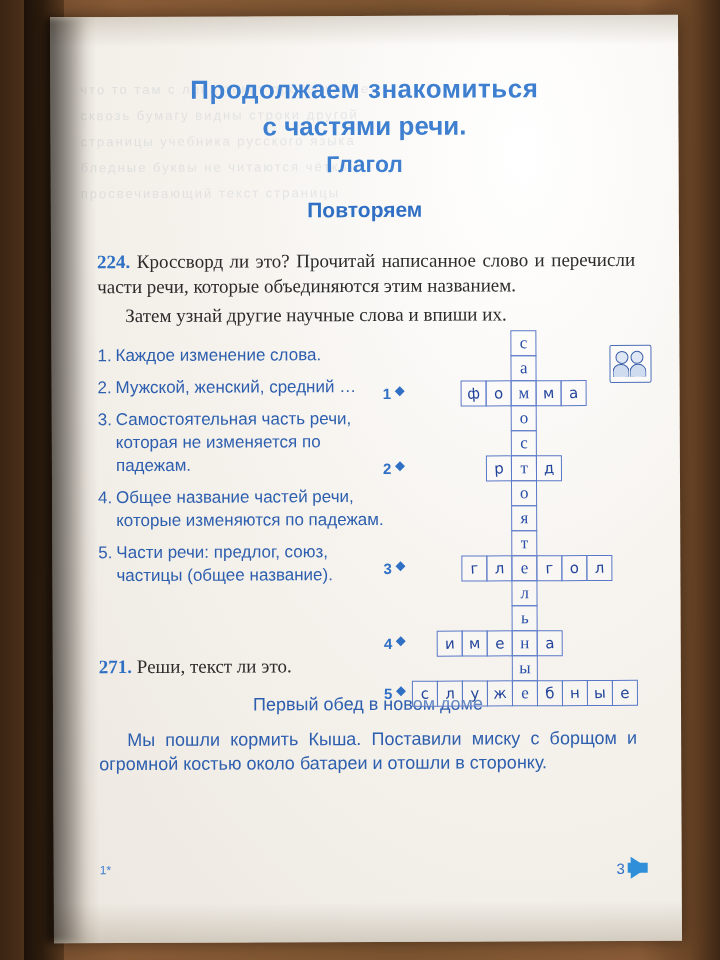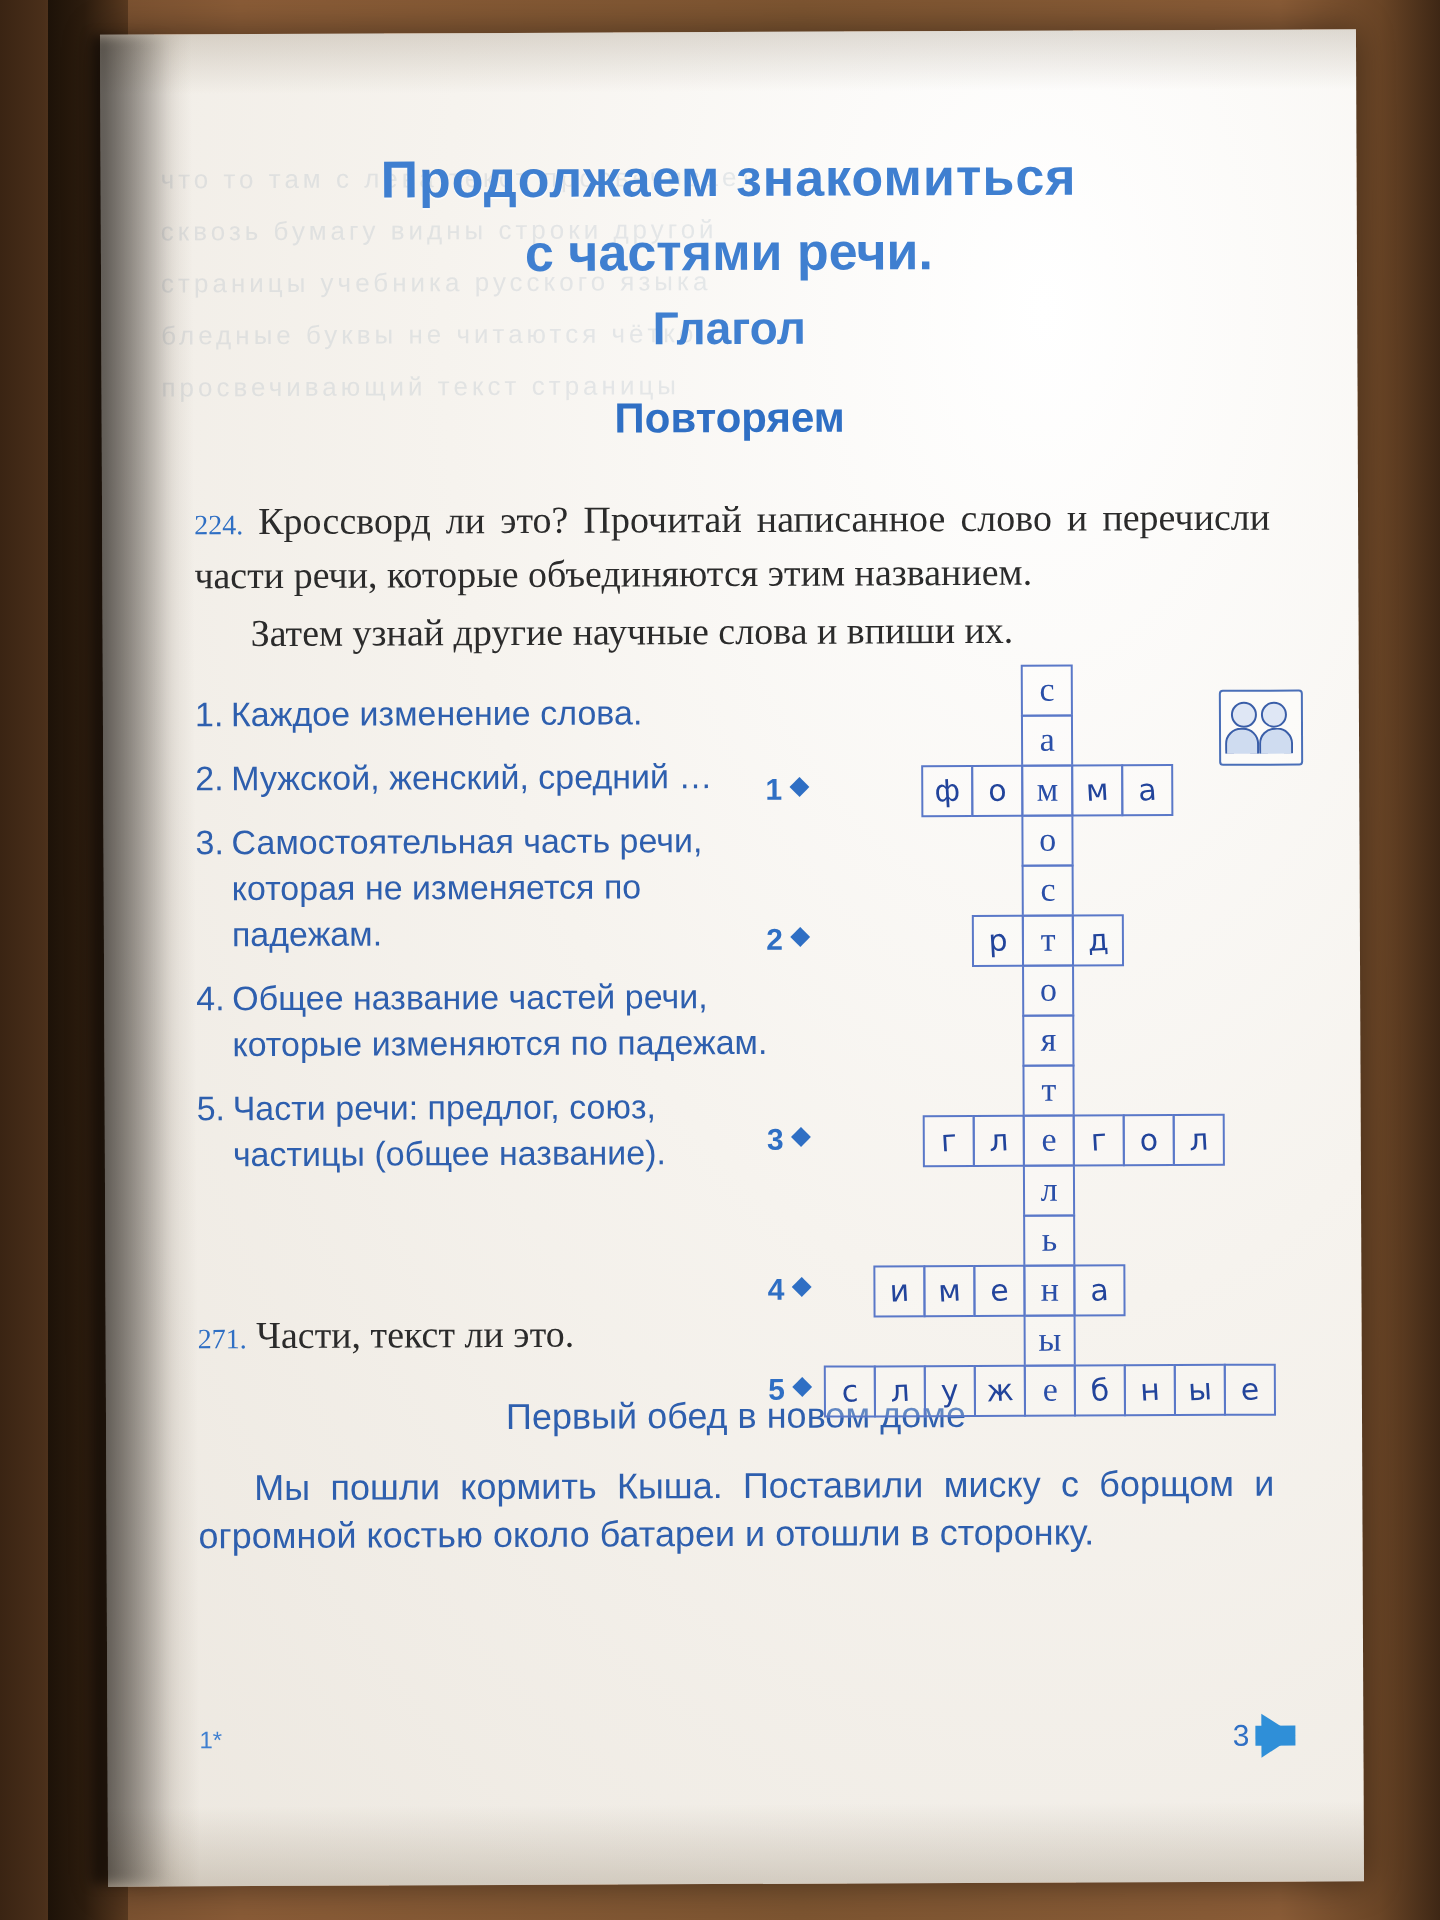--- a/index.html
+++ b/index.html
@@ -93,22 +93,22 @@
     text-align: center;
     color: #2f6fc4;
     font-size: 21px;
     font-weight: bold;
     margin-top: 20px;
   }
 
   .ex-block { margin: 26px 44px 0 46px; }
   .ex-num {
     color: #2f6fc4;
-    font-weight: normal;
-    font-size: 14px;
+    font-weight: bold;
+    font-size: 19px;
   }
   .para-serif {
     font-family: "Liberation Serif", serif;
     font-size: 19px;
     line-height: 25px;
     color: #2b2b2b;
     text-align: justify;
     text-justify: inter-word;
   }
   .para-indent { text-indent: 28px; }
@@ -465,21 +465,21 @@
       <div class="kids-icon">
         <div class="h1"></div>
           <div class="h2"></div>
         <div class="b1"></div>
           <div class="b2"></div>
       </div>
 
       <div class="ex225">
         <div class="para-serif">
           <span class="ex-num">271.</span>
-          <span>Части, текст ли это.</span>
+          <span>Реши, текст ли это.</span>
         </div>
         <div class="poem-title">Первый обед в новом доме</div>
         <div class="para-blue para-indent">Мы пошли кормить Кыша. Поставили миску с борщом и огромной костью около батареи и отошли в сторонку.</div>
       </div>
 
       <div class="footer">
         <div class="footer-left">1*</div>
         <div class="footer-right">
           <span class="pagenum">3</span>
           <span class="arrow"></span>

